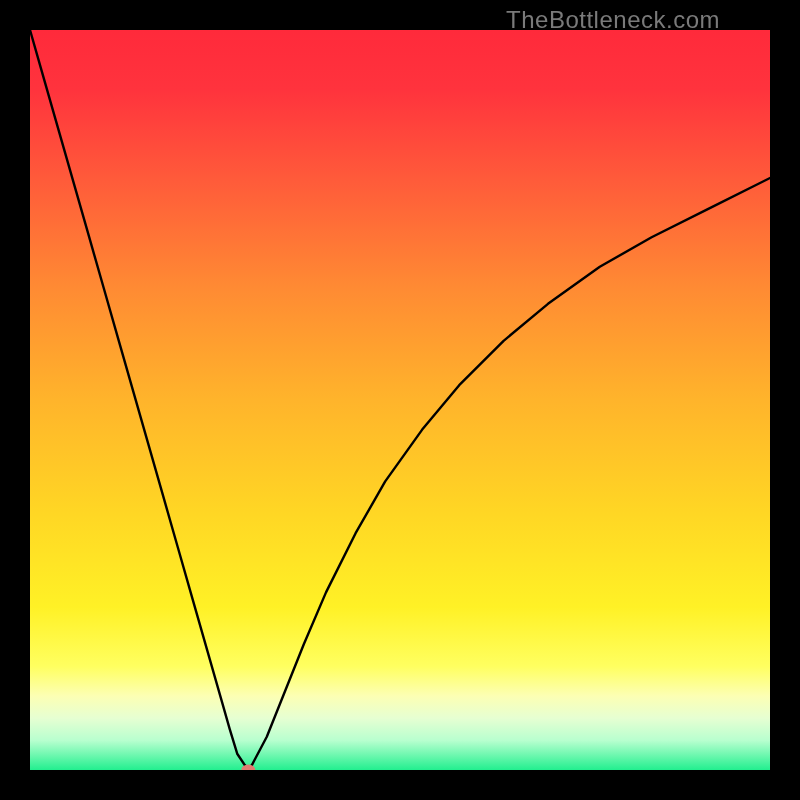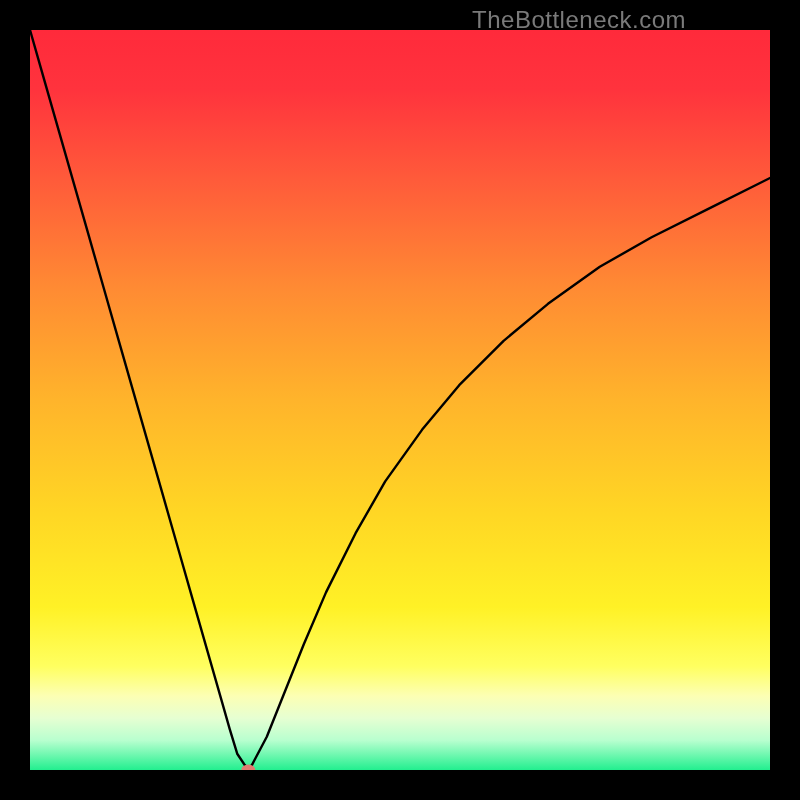--- a/index.html
+++ b/index.html
@@ -8,20 +8,21 @@
     width: 800px;
     height: 800px;
     background: #000;
     overflow: hidden;
   }
   .outer {
     position: relative;
     width: 700px;
     height: 800px;
     background: #000;
+    padding-left: 34px;
   }
   .attribution {
     position: absolute;
     top: 6px;
     right: 14px;
     font-family: Arial, Helvetica, sans-serif;
     font-size: 24px;
     color: #7a7a7a;
     letter-spacing: 0.5px;
     user-select: none;

